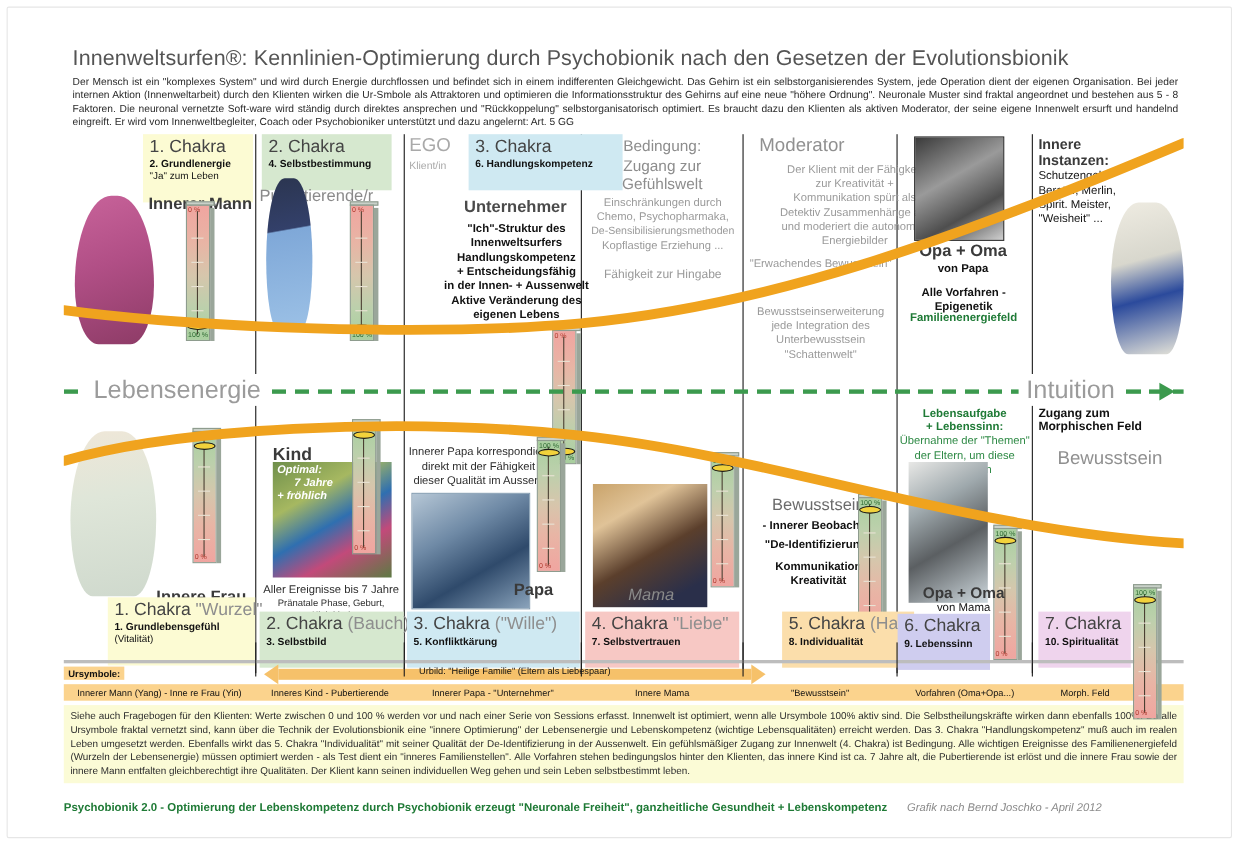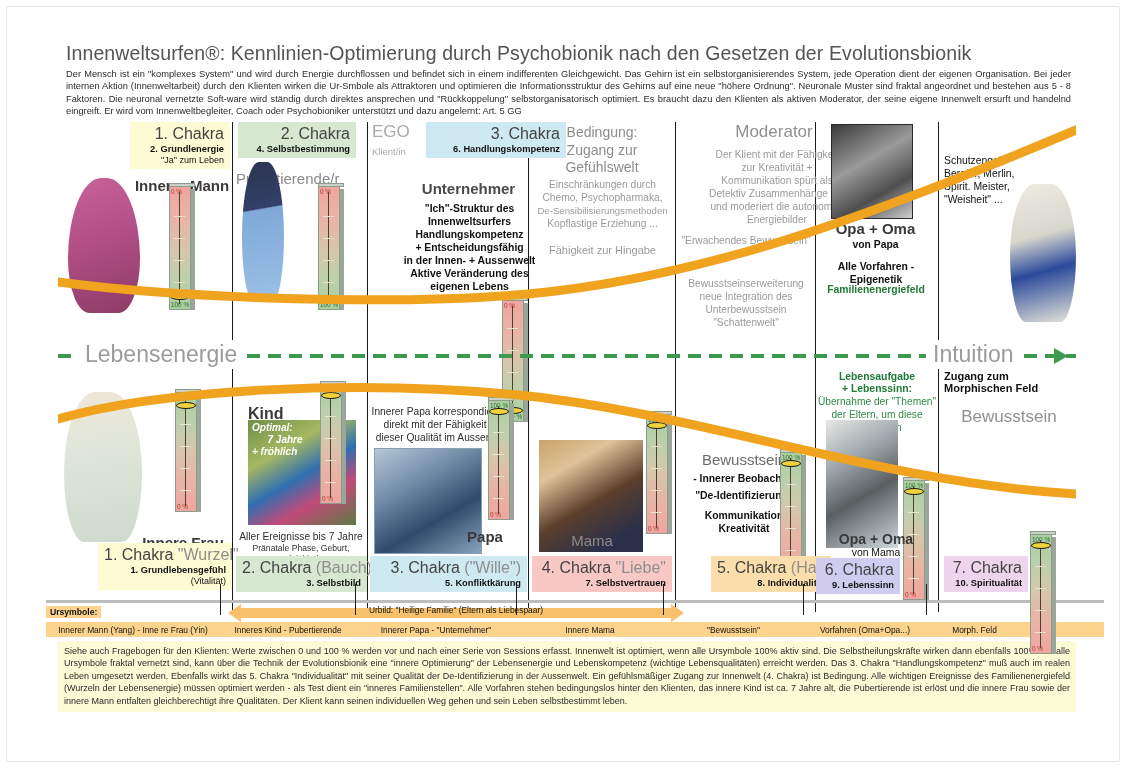--- a/index.html
+++ b/index.html
@@ -16,21 +16,21 @@
   
   .title{position:absolute;left:66px;top:42px;width:1010px;font-size:19.5px;color:#545454;letter-spacing:.1px;white-space:nowrap;}
   .intro{position:absolute;left:66px;top:68px;width:1005px;font-size:9.3px;line-height:12.3px;color:#2b2b2b;text-align:justify;}
 
   
   .board{position:absolute;left:58px;top:122px;width:1018px;height:490px;}
 
   .col-div{position:absolute;top:0;width:1px;background:#1a1a1a;}
 
   
-  .plate{position:absolute;padding:2px 6px 3px 6px;box-sizing:border-box;text-align:right;}
+  .plate{position:absolute;padding:2px 6px 18px 6px;box-sizing:border-box;}
   .plate .big{font-size:16px;color:#444;line-height:19px;white-space:nowrap;}
   .plate .big .q{color:#8e8e8e;}
   .plate .sub{font-size:9.3px;font-weight:bold;color:#111;line-height:12px;white-space:nowrap;}
   .plate .sub2{font-size:9px;color:#111;line-height:11px;white-space:nowrap;}
 
   .p-yellow{background:#fcfbd3;}
   .p-green{background:#d6e8cf;}
   .p-blue{background:#cfe9f2;}
   .p-red{background:#f7c8c4;}
   .p-orange{background:#fbdeab;}
@@ -88,21 +88,21 @@
      background-image:repeating-linear-gradient(to right,#3c9a4e 0 13px,rgba(0,0,0,0) 13px 21px);}
   .band .word{position:absolute;top:7px;font-size:23px;color:#9b9b9b;background:#fff;padding:0 7px;line-height:29px;}
   .band .arrow{position:absolute;top:15px;width:0;height:0;border-top:8px solid transparent;border-bottom:8px solid transparent;border-left:14px solid #3c9a4e;}
   .band .cap-top{position:absolute;top:-10px;left:50%;transform:translateX(-50%);font-size:9.3px;color:#1f7a36;white-space:nowrap;}
   .band .cap-bot{position:absolute;top:33px;left:50%;transform:translateX(-50%);font-size:9.3px;color:#1f7a36;white-space:nowrap;}
 
   
   .curves{position:absolute;left:58px;top:122px;width:1018px;height:495px;pointer-events:none;}
 
   
-  .ursym{position:absolute;left:46px;top:600px;width:1018px;height:38px;padding-left:40px;}
+  .ursym{position:absolute;left:58px;top:600px;width:1018px;height:38px;}
   .ursym .grayline{position:absolute;left:0;top:0;width:100%;height:3px;background:#bdbdbd;}
   .ursym .tagbox{position:absolute;left:0;top:6px;background:#fbd38d;font-size:8.6px;font-weight:bold;color:#111;padding:1px 4px;}
   .ursym .row{position:absolute;left:0;top:22px;width:100%;height:15px;background:#fbd38d;}
   .ursym .cell{position:absolute;top:0;height:15px;font-size:8.4px;color:#111;display:flex;align-items:center;justify-content:center;white-space:nowrap;}
   .ursym .vdiv{position:absolute;top:-16px;width:1px;height:31px;background:#1a1a1a;}
   .ursym .urbild{position:absolute;top:5px;font-size:8.4px;color:#111;text-align:center;white-space:nowrap;}
   .ursym .dbl{position:absolute;top:8px;height:10px;background:#f6c16a;}
   .ursym .dbl:before,.ursym .dbl:after{content:"";position:absolute;top:-4px;width:0;height:0;border-top:9px solid transparent;border-bottom:9px solid transparent;}
   .ursym .dbl:before{left:-13px;border-right:13px solid #f6c16a;}
   .ursym .dbl:after{right:-13px;border-left:13px solid #f6c16a;}
@@ -208,43 +208,47 @@
     <div class="tb h-grey2" style="left:474px;top:2px;width:140px;">Bedingung:</div>
     <div class="tb t-grey" style="left:472px;top:56px;width:145px;">
       <div>Einschränkungen durch</div>
       <div>Chemo, Psychopharmaka,</div>
       <div style="font-size:9.6px;">De-Sensibilisierungsmethoden</div>
       <div>Kopflastige Erziehung ...</div>
     </div>
     <div class="tb h-grey2" style="left:472px;top:20px;width:144px;">Zugang zur Gefühlswelt</div>
     <div class="tb t-grey" style="left:472px;top:122px;width:145px;font-size:11px;">Fähigkeit zur Hingabe</div>
 
-    <div class="tb h-grey" style="left:648px;top:0;width:136px;font-size:17px;">Moderator</div>
+    <div class="tb h-grey" style="left:603px;top:0;width:136px;font-size:17px;">Moderator</div>
     <div class="tb t-grey" style="left:649px;top:26px;width:140px;">
       <div>Der Klient mit der Fähigkeit</div>
       <div>zur Kreativität +</div>
       <div>Kommunikation spürt als</div>
       <div>Detektiv Zusammenhänge auf</div>
       <div>und moderiert die autonomen</div>
       <div>Energiebilder</div>
     </div>
     <div class="tb t-grey" style="left:618px;top:112px;width:140px;">"Erwachendes Bewusstsein"</div>
     <div class="tb t-grey" style="left:618px;top:155px;width:140px;">
       <div>Bewusstseinserweiterung</div>
-      <div>neue Integration des</div>
+      <div>jede Integration des</div>
       <div>Unterbewusstsein</div>
       <div>"Schattenwelt"</div>
     </div>
 
     <div class="ph bw" style="left:773px;top:2px;width:80px;height:93px;"></div>
     <div class="tb name-dark" style="left:760px;top:98px;width:115px;">Opa + Oma</div>
     <div class="tb t-darkb" style="left:760px;top:116px;width:115px;">von Papa</div>
     <div class="tb t-darkb" style="left:758px;top:138px;width:120px;">Alle Vorfahren - Epigenetik</div>
     <div class="tb t-greenb" style="left:758px;top:161px;width:120px;">Familienenergiefeld</div>
 
+    <div class="tb" style="left:886px;top:1px;width:120px;text-align:left;">
+      <div class="name-dark" style="font-size:13px;line-height:15px;">Innere</div>
+      <div class="name-dark" style="font-size:13px;line-height:15px;">Instanzen:</div>
+    </div>
     <div class="tb t-darkb" style="left:886px;top:32px;width:124px;text-align:left;font-weight:normal;">
       <div>Schutzengel,</div>
       <div>Berater, Merlin,</div>
       <div>Spirit. Meister,</div>
       <div>"Weisheit" ...</div>
     </div>
     <div class="ph angel" style="left:952px;top:62px;width:66px;height:138px;"></div>
 
     <div class="ph ballet" style="left:6px;top:270px;width:78px;height:150px;"></div>
     <div class="gauge inv" style="left:117px;top:270px;height:120px;">
@@ -326,21 +330,21 @@
       <div class="shade"></div>
       <div class="stem"></div>
       <div class="tick" style="top:32px;"></div>
       <div class="tick" style="top:54px;"></div>
       <div class="tick" style="top:76px;"></div>
       <div class="tick" style="top:98px;"></div>
       <div class="lbl-top g">100 %</div>
       <div class="lbl-bot r">0 %</div>
       <div class="ring" style="top:8px;"></div>
     </div>
-    <div class="tb name-grey" style="left:486px;top:410px;width:96px;">Mama</div>
+    <div class="tb name-grey" style="left:486px;top:410px;width:96px;font-style:italic;">Mama</div>
     <div class="plate p-red" style="left:474px;top:434px;width:140px;">
       <div class="big"><span>4. Chakra</span> <span class="q">"Liebe"</span></div>
       <div class="sub">7. Selbstvertrauen</div>
     </div>
 
     <div class="tb h-grey" style="left:620px;top:328px;width:132px;font-size:15px;color:#6b6b6b;">Bewusstsein</div>
     <div class="tb t-darkb" style="left:618px;top:350px;width:136px;">
       <div>- Innerer Beobachter</div>
       <div style="margin-top:4px;">"De-Identifizierung"</div>
       <div style="margin-top:7px;">Kommunikation</div>
@@ -441,13 +445,16 @@
     <div class="cell" style="left:0;width:174px;top:22px;">Innerer Mann (Yang) - Inne re Frau (Yin)</div>
     <div class="cell" style="left:175px;width:134px;top:22px;">Inneres Kind - Pubertierende</div>
     <div class="cell" style="left:310px;width:160px;top:22px;">Innerer Papa    -    "Unternehmer"</div>
     <div class="cell" style="left:471px;width:146px;top:22px;">Innere Mama</div>
     <div class="cell" style="left:618px;width:139px;top:22px;">"Bewusstsein"</div>
     <div class="cell" style="left:758px;width:122px;top:22px;">Vorfahren (Oma+Opa...)</div>
     <div class="cell" style="left:881px;width:95px;top:22px;">Morph. Feld</div>
   </div>
 
   <div class="note">Siehe auch Fragebogen für den Klienten: Werte zwischen 0 und 100 % werden vor und nach einer Serie von Sessions erfasst. Innenwelt ist optimiert, wenn alle Ursymbole 100% aktiv sind. Die Selbstheilungskräfte wirken dann ebenfalls 100%. Da alle Ursymbole fraktal vernetzt sind, kann über die Technik der Evolutionsbionik eine "innere Optimierung" der Lebensenergie und Lebenskompetenz (wichtige Lebensqualitäten) erreicht werden. Das 3. Chakra "Handlungskompetenz" muß auch im realen Leben umgesetzt werden. Ebenfalls wirkt das 5. Chakra "Individualität" mit seiner Qualität der De-Identifizierung in der Aussenwelt. Ein gefühlsmäßiger Zugang zur Innenwelt (4. Chakra) ist Bedingung. Alle wichtigen Ereignisse des Familienenergiefeld (Wurzeln der Lebensenergie) müssen optimiert werden - als Test dient ein "inneres Familienstellen". Alle Vorfahren stehen bedingungslos hinter den Klienten, das innere Kind ist ca. 7 Jahre alt, die Pubertierende ist erlöst und die innere Frau sowie der innere Mann entfalten gleichberechtigt ihre Qualitäten. Der Klient kann seinen individuellen Weg gehen und sein Leben selbstbestimmt leben.</div>
+  <div class="footer">
+    <span class="f1">Psychobionik 2.0 - Optimierung der Lebenskompetenz durch Psychobionik erzeugt "Neuronale Freiheit", ganzheitliche Gesundheit + Lebenskompetenz</span><span class="f2">Grafik nach Bernd Joschko -  April 2012</span>
+  </div>
 </div>
 
 </body></html>

